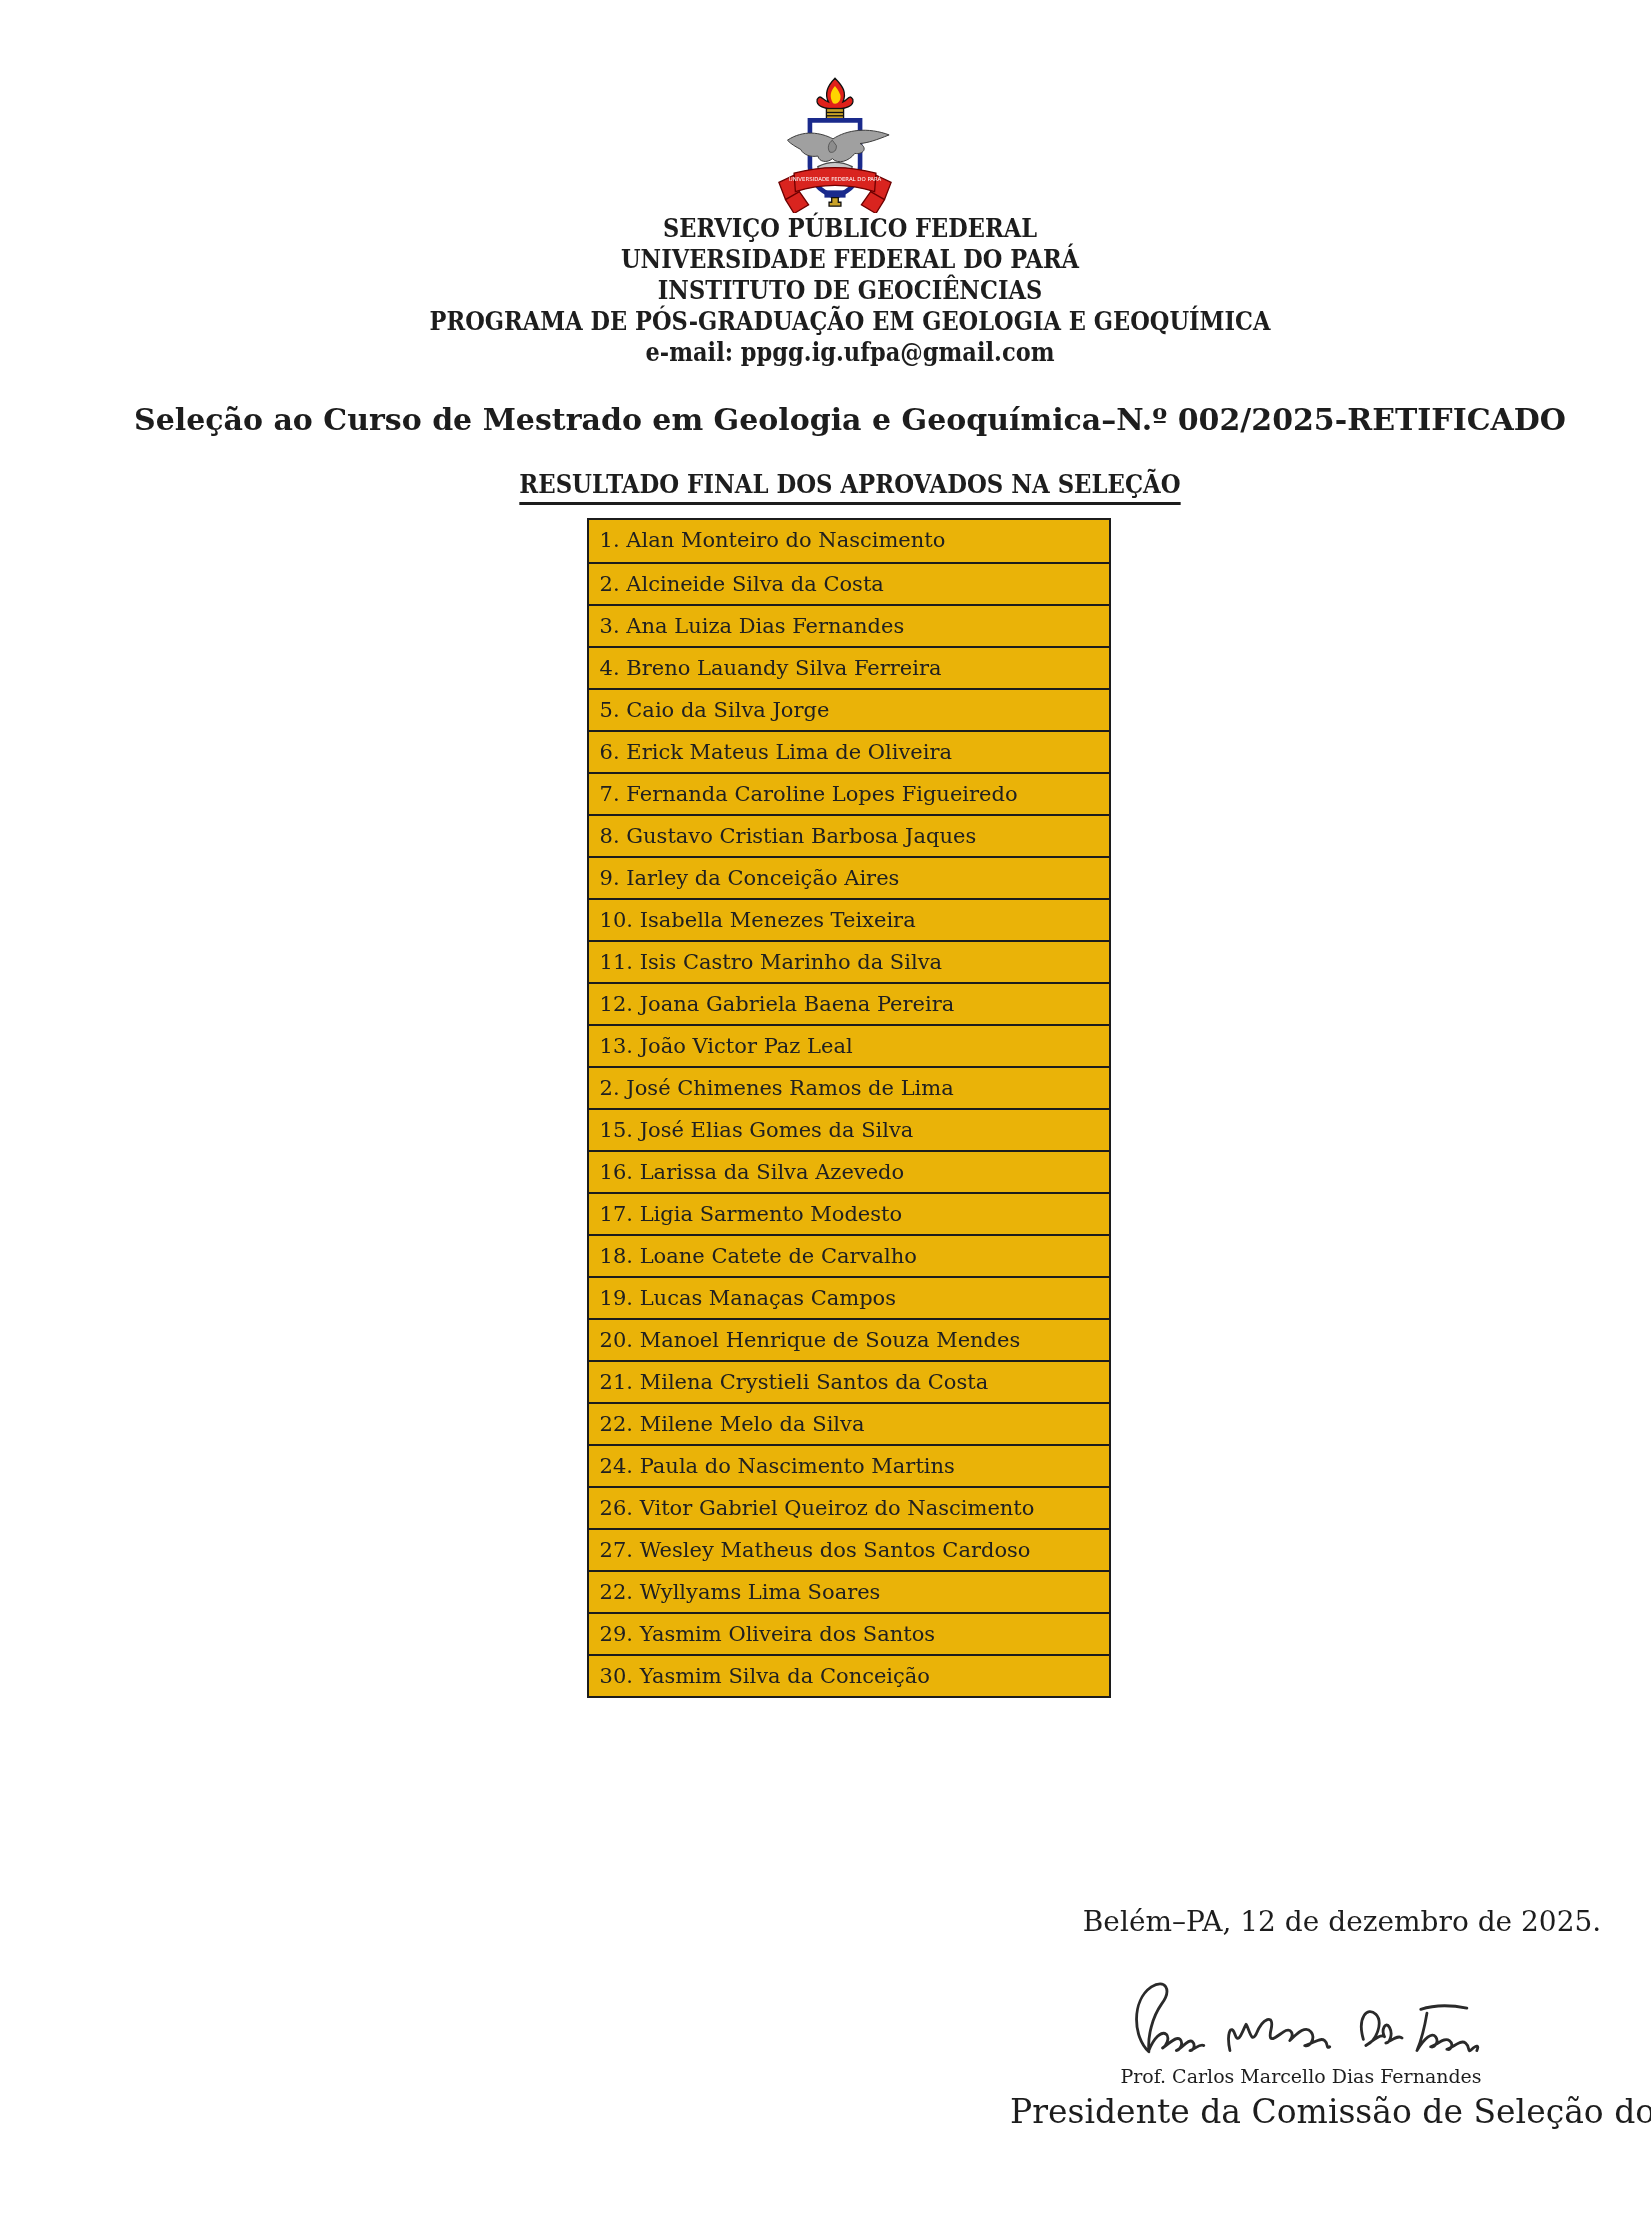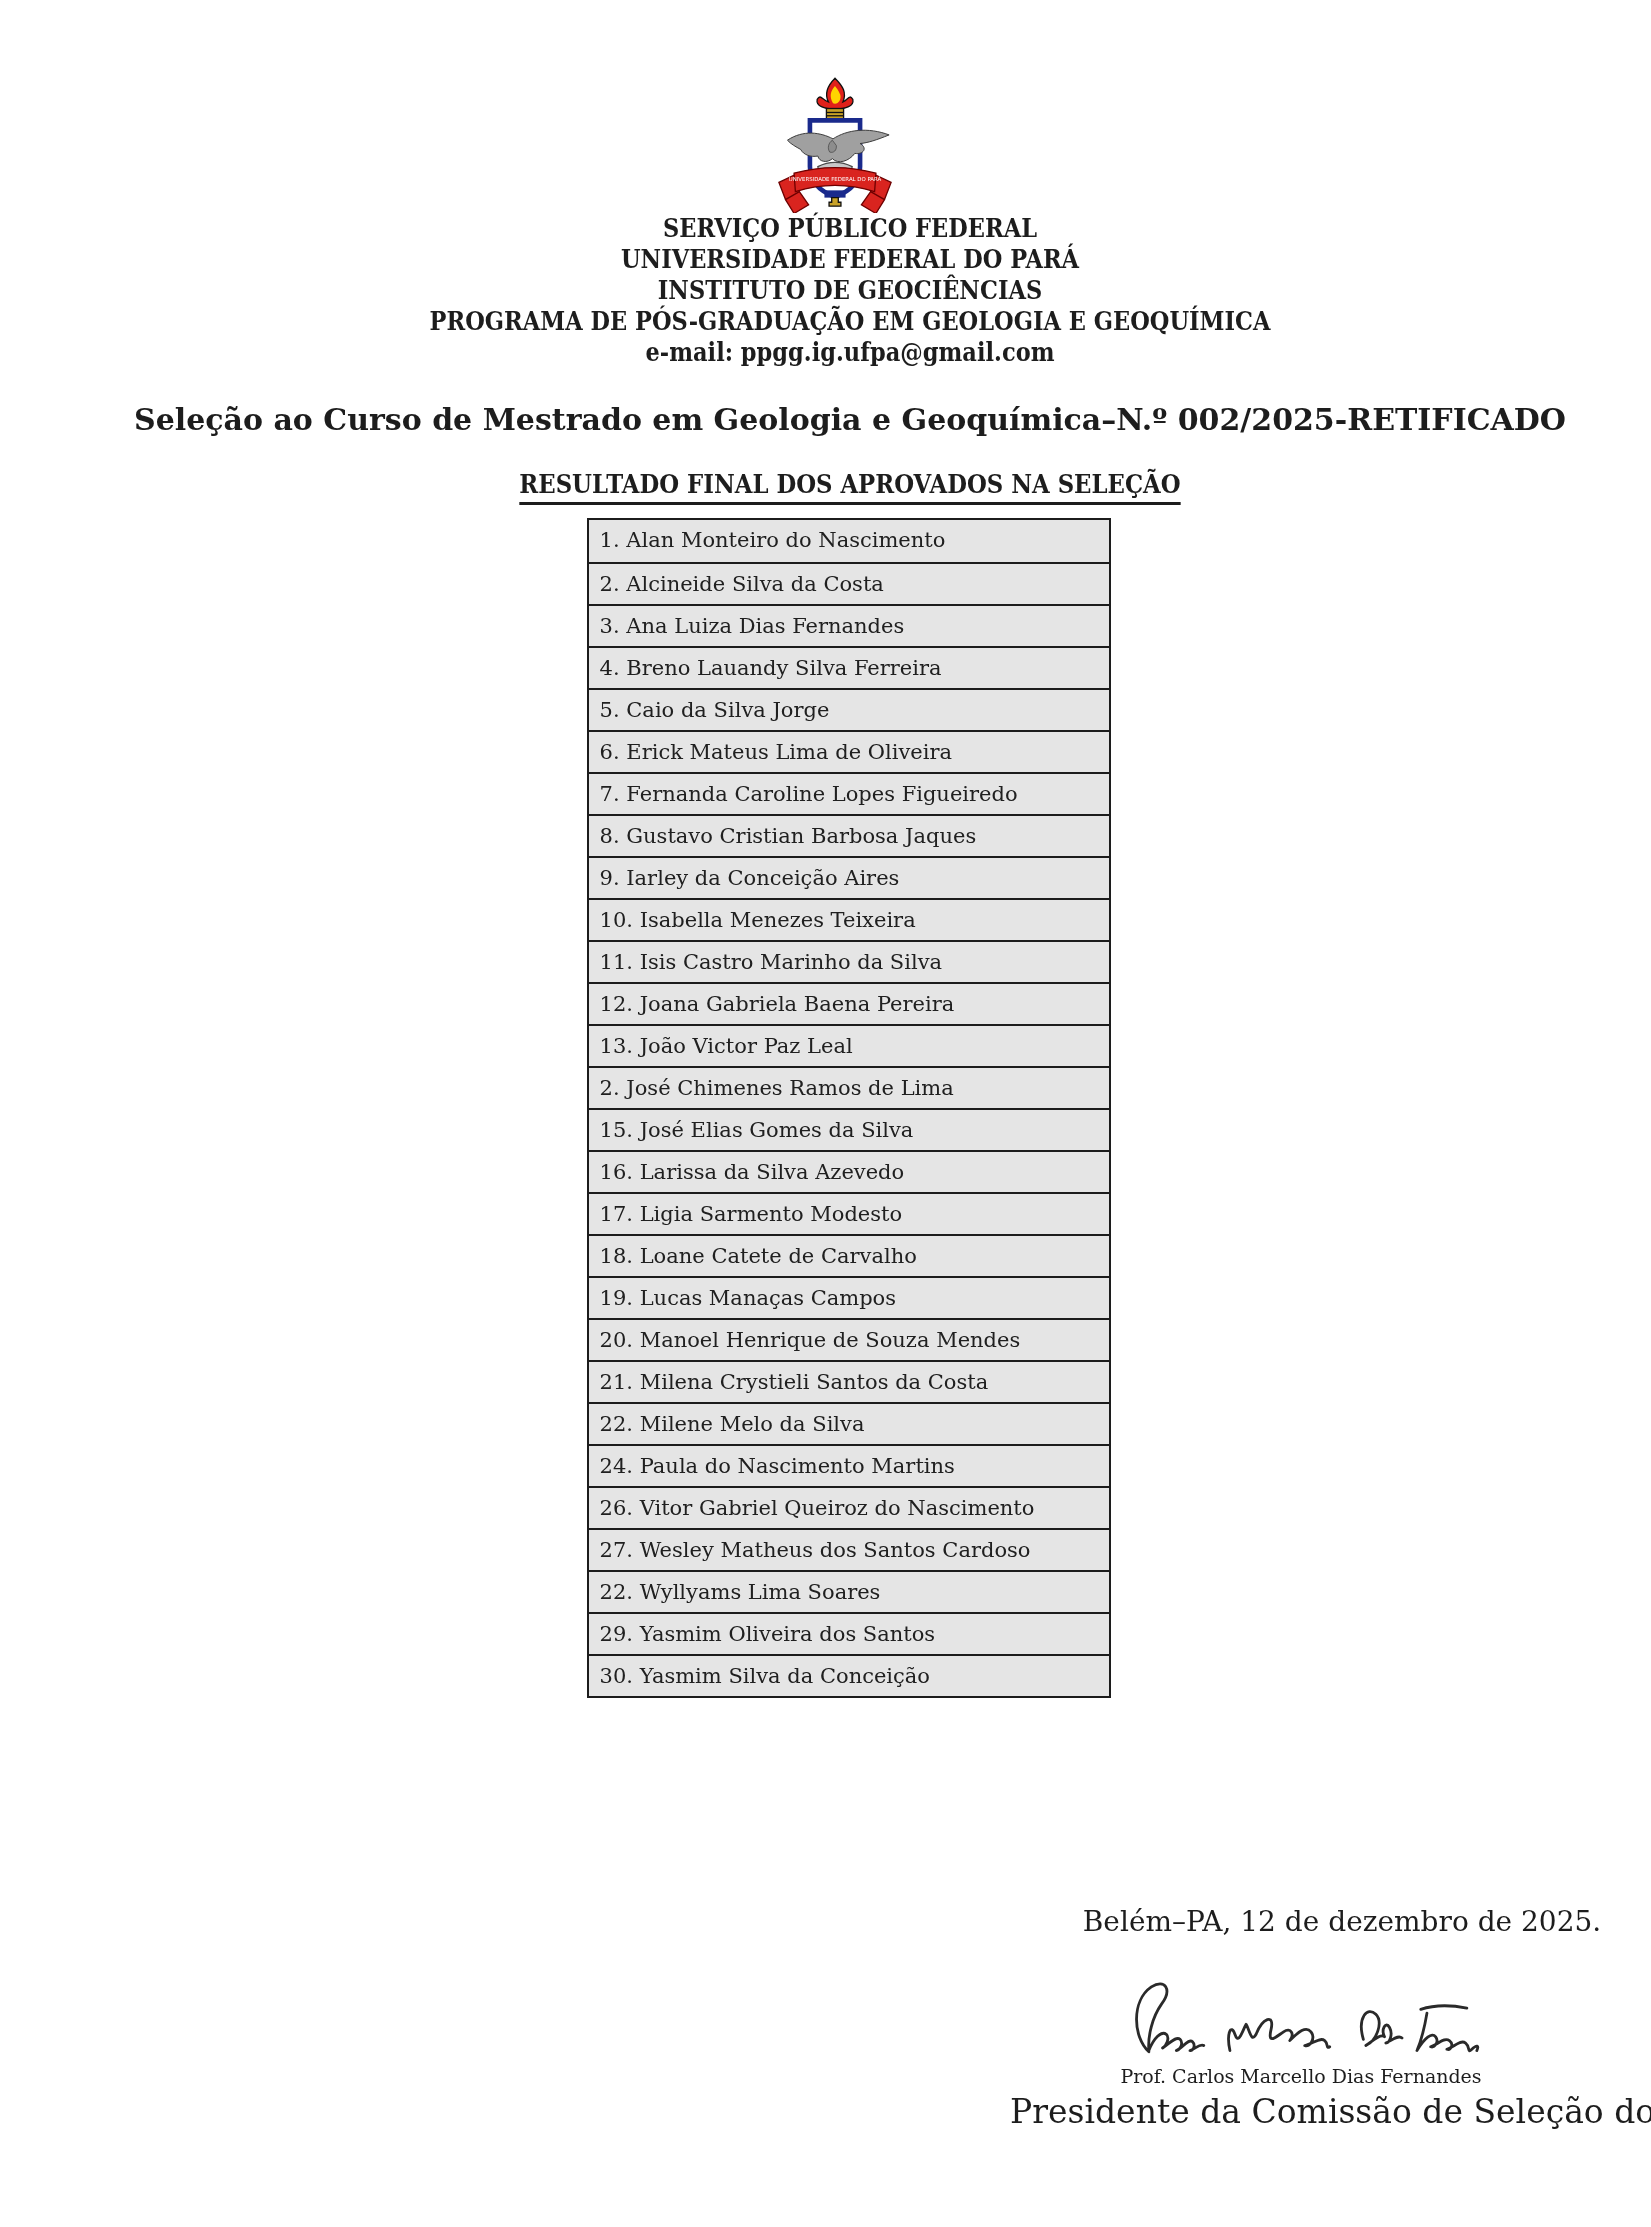--- a/index.html
+++ b/index.html
@@ -63,21 +63,21 @@
     border-bottom: 3.3px solid #1d1d1d;
     padding-bottom: 2.6px;
   }
 
   
   .approved-table {
     position: absolute;
     left: 587px; top: 518px;
     width: 524px;
     border: 2px solid #1c1c1c;
-    background: #e5e5e5;
+    background: #eab308;
   }
   .trow {
     height: 42px;
     line-height: 41px;
     font-size: 21px;
     padding-left: 10.6px;
     white-space: nowrap;
     color: #202020;
   }
   .trow + .trow { border-top: 2px solid #1c1c1c; }

